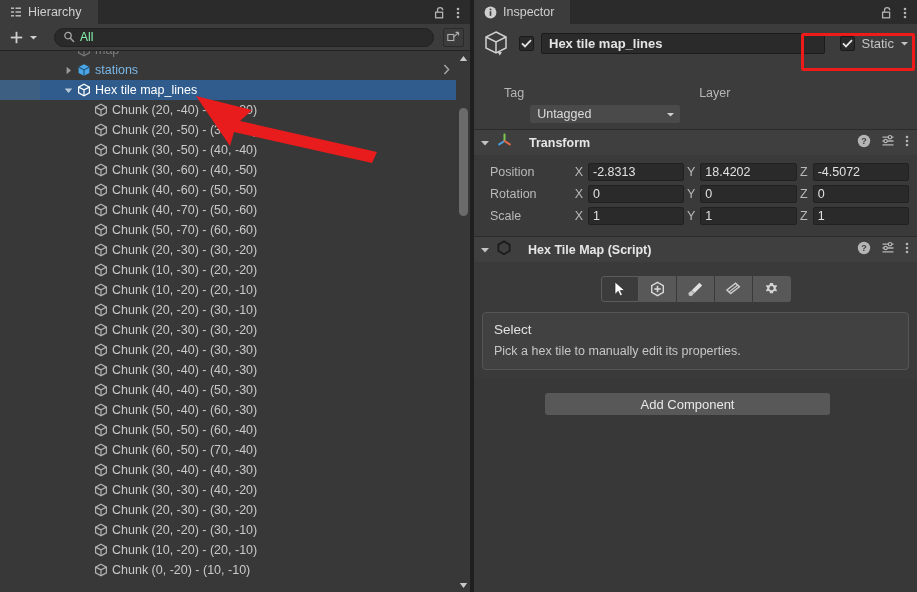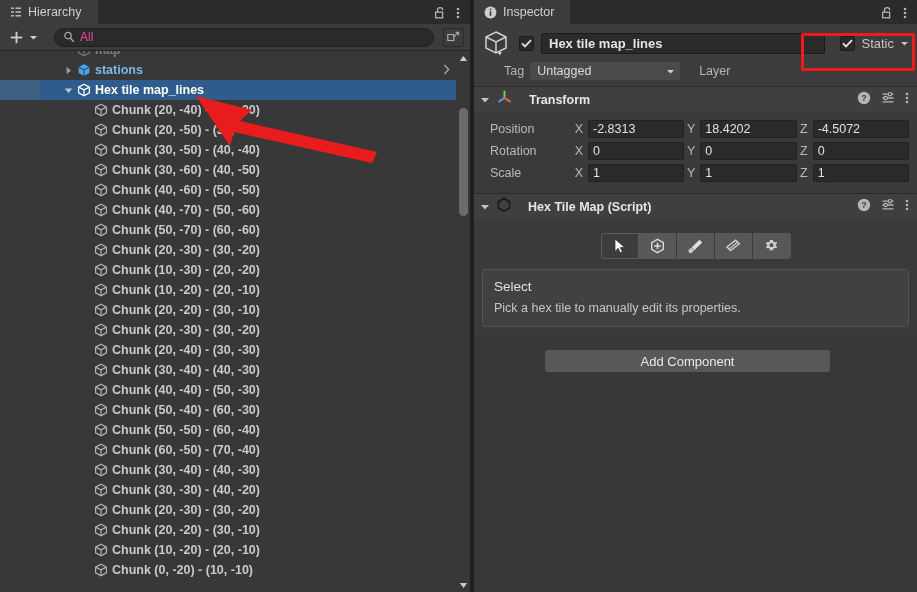--- a/index.html
+++ b/index.html
@@ -21,25 +21,25 @@
     font-size: 12.5px; border-top: 2px solid #4b7fc4; position: relative;
   }
   .tab.inspector-tab { border-top: 2px solid #4b4b4b; }
   .tabbar-right { margin-left: auto; display: flex; align-items: center; gap: 9px; padding: 0 10px 4px 0; }
   .hier-icon svg, .tab-icon svg { display: block; }
 
   .toolbar { height: 27px; background: #3c3c3c; display: flex; align-items: center; padding: 0 6px; gap: 4px; border-bottom: 1px solid #232323; }
   .plus-btn { display: flex; align-items: center; gap: 3px; padding: 0 4px; height: 20px; }
   .searchwrap { flex: 1; height: 19px; background: #2a2a2a; border: 1px solid #212121; border-radius: 10px;
     display: flex; align-items: center; padding: 0 8px; gap: 5px; margin-left: 8px; }
-  .searchwrap .ph { color: #ec4899; font-size: 12px; }
+  .searchwrap .ph { color: #86efac; font-size: 12px; }
   .persp-btn { width: 21px; height: 19px; margin-left: 5px; display: flex; align-items: center; justify-content: center;
     border: 1px solid #2a2a2a; border-radius: 2px; background: #3c3c3c; }
 
-  .treewrap { position: relative; flex: 1; background: #383838; overflow: hidden; font-weight: bold; }
+  .treewrap { position: relative; flex: 1; background: #383838; overflow: hidden; }
   .treelist { position: absolute; top: 0; left: 0; right: 14px; }
   .row { height: 20px; display: flex; align-items: center; position: relative; color: #c9c9c9; font-size: 12.5px; white-space: nowrap; }
   .row .gutter { position: absolute; left: 0; top: 0; width: 40px; height: 20px; }
   .row.sel { background: #2f5c8c; color: #ffffff; }
   .row.sel .gutter { background: #3c5f82; }
   .row.dim { color: #7d7d7d; }
   .row.prefab { color: #7ab8e8; }
   .row .twisty { width: 13px; display: flex; justify-content: center; align-items: center; flex: none; }
   .row .icon { width: 17px; display: flex; justify-content: center; align-items: center; flex: none; }
   .row .label { padding-left: 3px; overflow: hidden; text-overflow: ellipsis; }
@@ -64,21 +64,21 @@
         display: flex; align-items: center; justify-content: center; flex: none; }
   .name-field { flex: 1; height: 21px; background: #2a2a2a; border: 1px solid #1b1b1b; border-radius: 2px;
     display: flex; align-items: center; padding: 0 7px; color: #e4e4e4; font-size: 13px; font-weight: bold; }
   .static-box { display: flex; align-items: center; gap: 6px; padding-left: 8px; flex: none; }
   .static-box .lbl { color: #c4c4c4; font-size: 13px; }
 
   .go-row2 { display: flex; align-items: center; gap: 6px; margin-top: 7px; padding-left: 22px; }
   .fld-lbl { color: #b6b6b6; font-size: 12.5px; }
   .dropdown { height: 18px; background: #4a4a4a; border-radius: 2px; display: flex; align-items: center;
     justify-content: space-between; padding: 0 5px 0 7px; color: #dcdcdc; font-size: 12.5px; }
-  .dd-tag { width: 150px; }
+  .dd-tag { width: 150px; margin-top: 43px; }
   .dd-layer { width: 128px; }
 
   .comp { border-top: 1px solid #2b2b2b; }
   .comp-head { height: 25px; background: #3f3f3f; display: flex; align-items: center; padding: 0 8px 0 6px; gap: 6px; }
   .comp-head .ctitle { color: #e6e6e6; font-size: 12.5px; font-weight: bold; margin-left: 10px; }
   .comp-head .cright { margin-left: auto; display: flex; align-items: center; gap: 10px; }
   .comp-body { background: #3a3a3a; padding: 6px 8px 9px 8px; }
 
   .tr-row { display: flex; align-items: center; height: 22px; }
   .tr-label { width: 90px; color: #b9b9b9; font-size: 12.5px; padding-left: 8px; }

